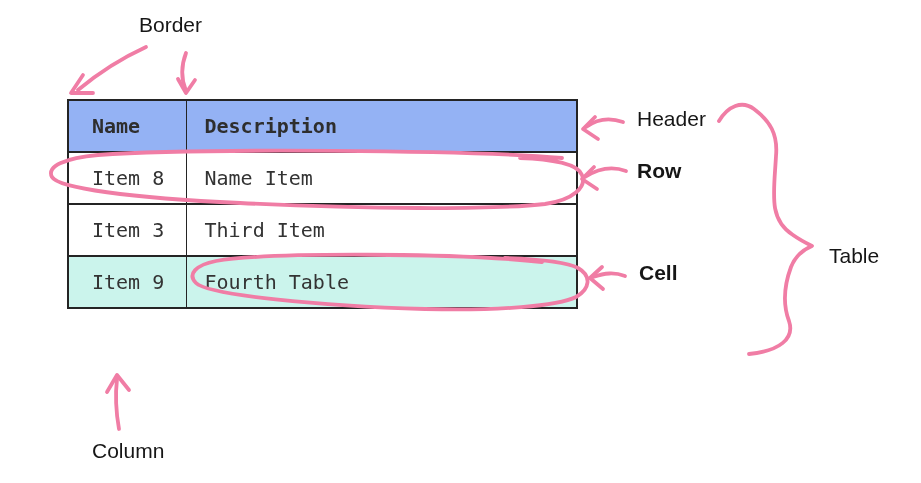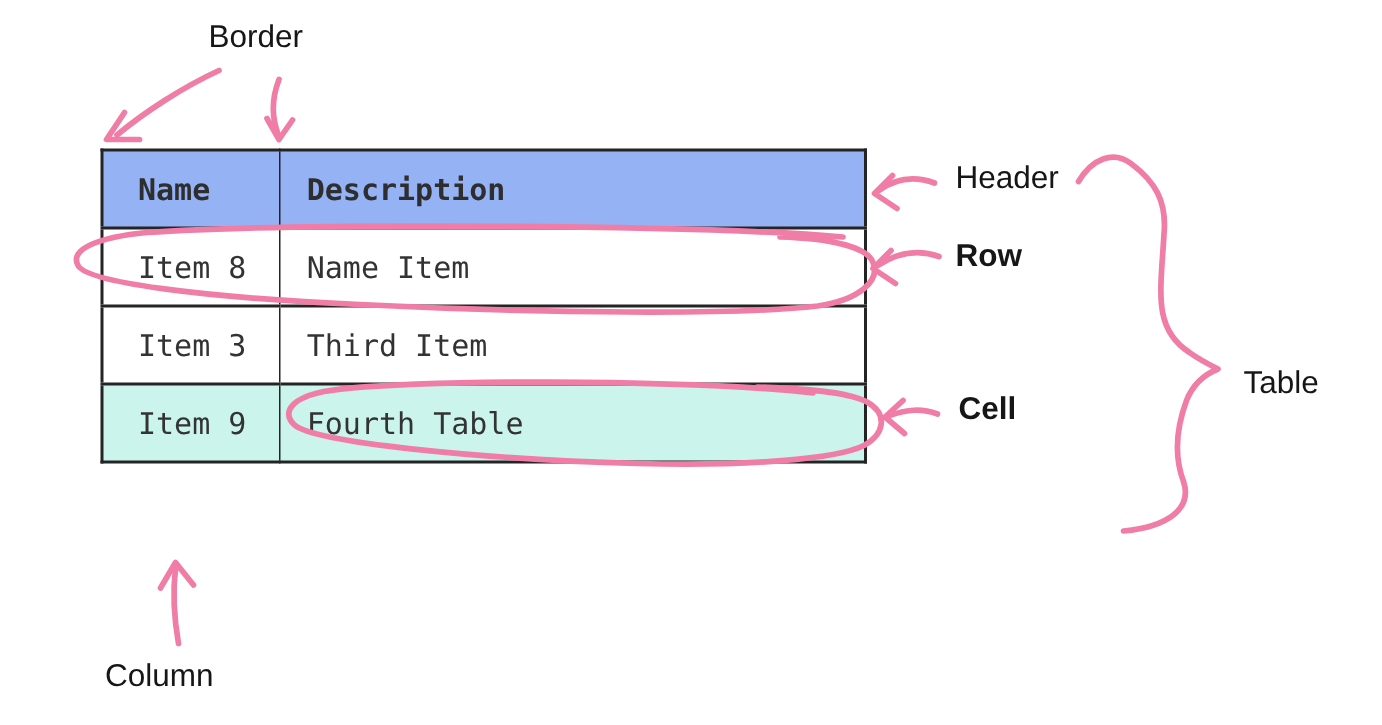--- a/index.html
+++ b/index.html
@@ -29,21 +29,21 @@
   
   .lbl{
     position:absolute;font-size:21px;line-height:1.15;color:#161616;
     white-space:nowrap;z-index:6;
   }
   #lbl-border{left:139px;top:13px;}
   #lbl-header{left:637px;top:107px;}
   #lbl-row{left:637px;top:159px;font-weight:bold;}
   #lbl-cell{left:639px;top:261px;font-weight:bold;}
   #lbl-table{left:829px;top:222px;margin-top:22px;}
-  #lbl-column{left:70px;top:439px;}
+  #lbl-column{left:92px;top:439px;}
   
   svg.ink{position:absolute;left:0;top:0;z-index:5;pointer-events:none;}
   svg.ink path{fill:none;stroke:#F07DA5;stroke-width:3.8;stroke-linecap:round;stroke-linejoin:round;}
 </style>
 </head>
 <body>
 
 <div class="canvas">
 
   <table class="demo">

